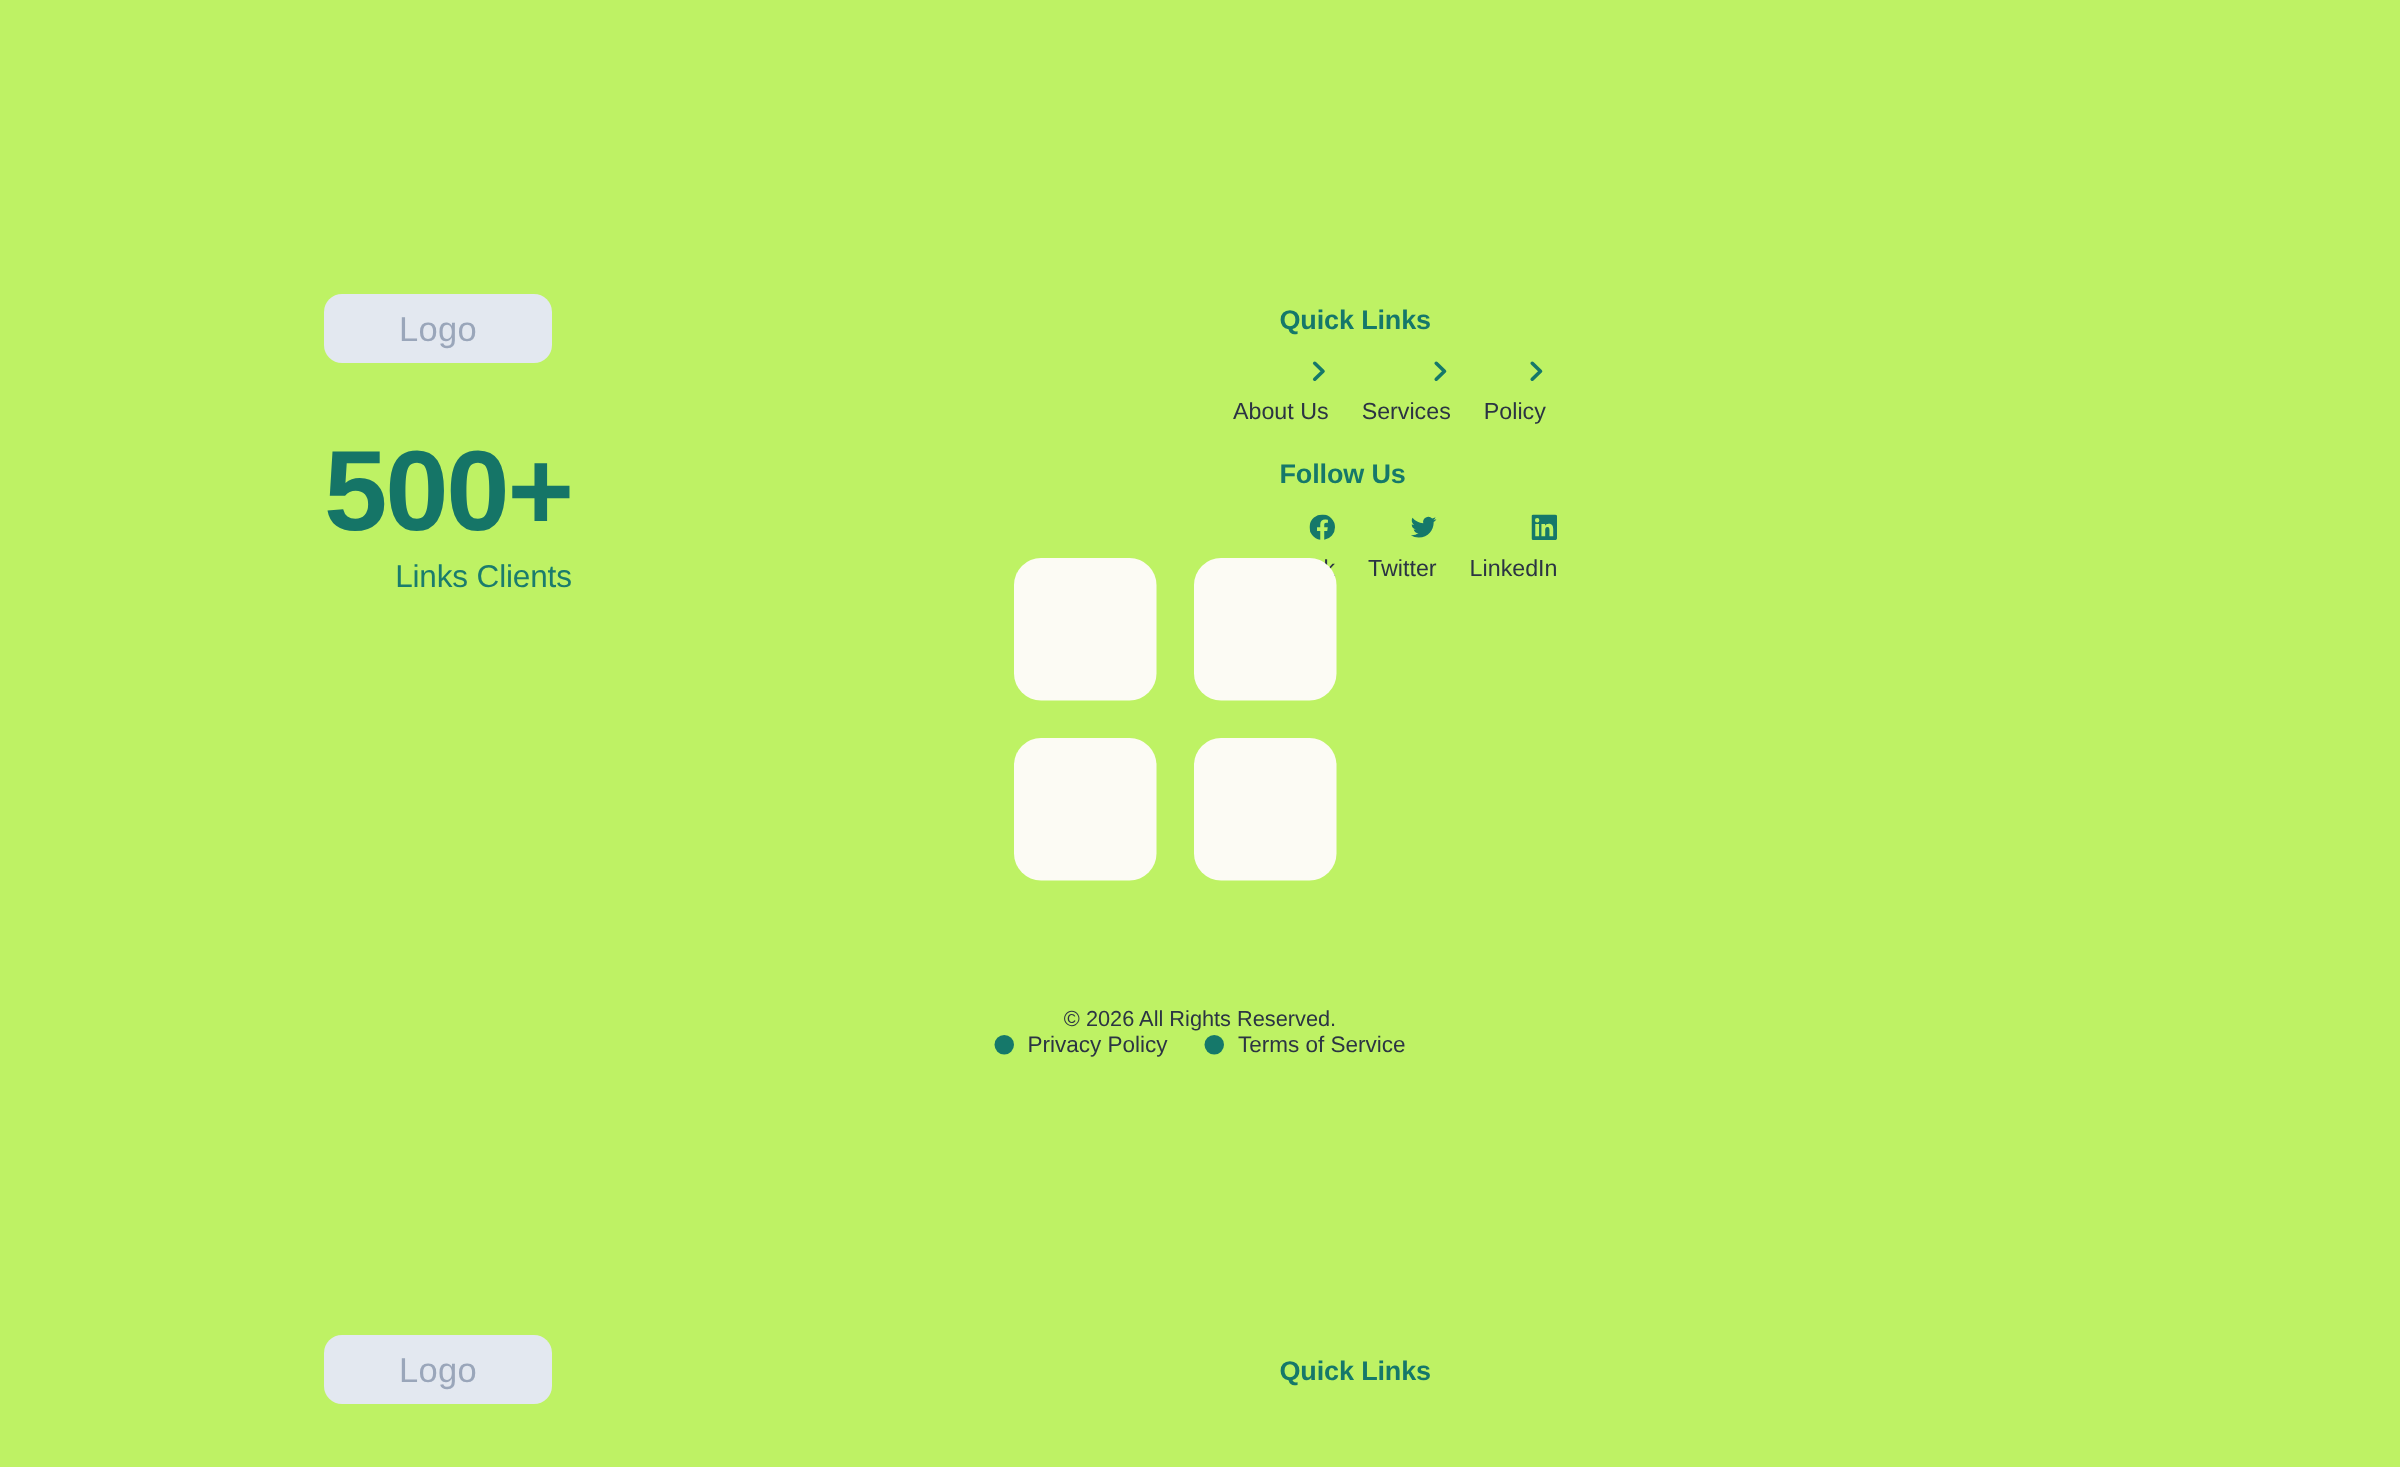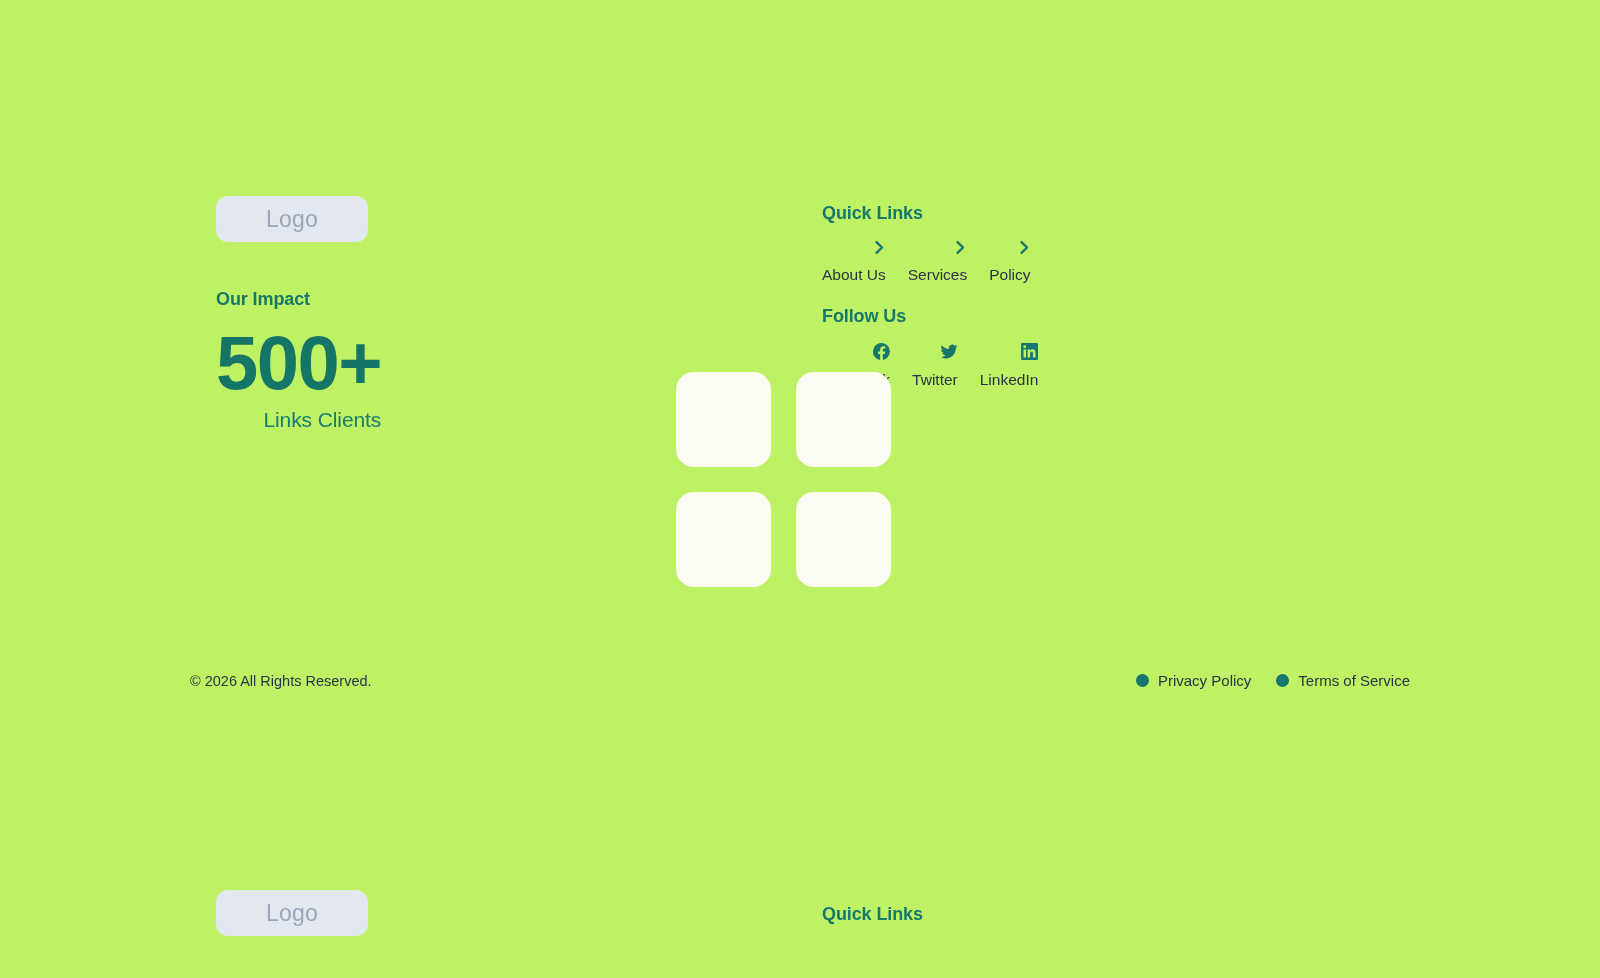--- a/index.html
+++ b/index.html
@@ -120,20 +120,21 @@
     padding-left: 46px;
     padding-top: 7px;
   }
 
   .col-heading {
     font-size: 18px;
     font-weight: 700;
     color: #15786A;
     letter-spacing: -0.1px;
     margin-bottom: 16px;
+    margin-left: 31px;
   }
 
   .link-row {
     display: flex;
     align-items: center;
     gap: 22px;
     margin-bottom: 22px;
   }
 
   .link-item {
@@ -162,20 +163,21 @@
   
   .bottom-bar {
     position: absolute;
     left: 0;
     top: 672px;
     width: 1600px;
     padding: 0 190px 0 190px;
     display: flex;
     align-items: center;
     justify-content: space-between;
+    flex-direction: column;
   }
 
   .copyright {
     font-size: 14.5px;
     color: #2B3443;
   }
 
   .legal-links {
     display: flex;
     align-items: center;
@@ -233,21 +235,20 @@
   <div class="footer">
     <div class="footer-grid">
 
       <div class="brand-col">
 
         <div class="logo-pill">
           <span class="logo-pill-text">Logo</span>
         </div>
 
 
-        <div class="impact-heading">Our Impact</div>
 
         <div class="impact-block">
           <span class="impact-number">500+</span>
           <span class="impact-label">Links Clients</span>
         </div>
       </div>
 
       <div class="tile-grid">
         <div class="tile"></div>
         <div class="tile"></div>

